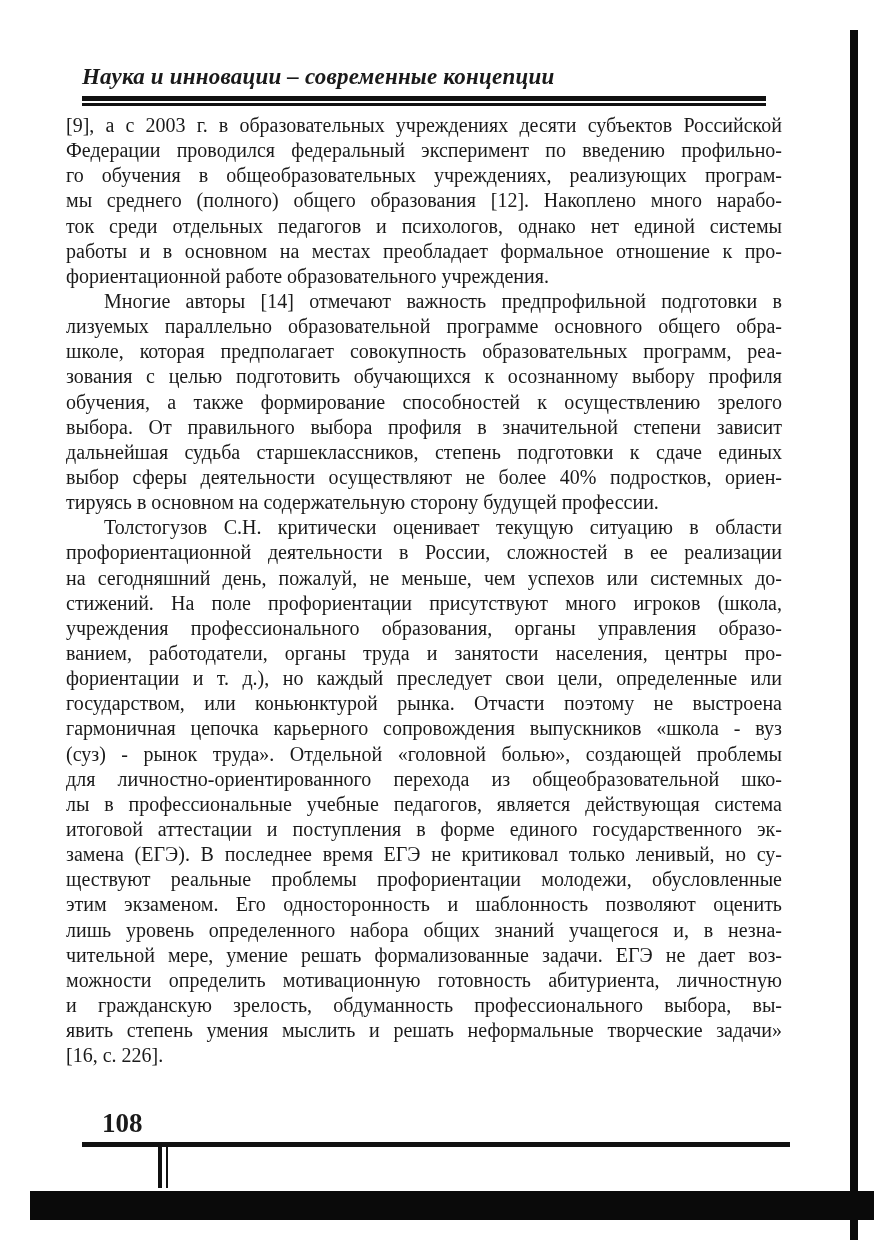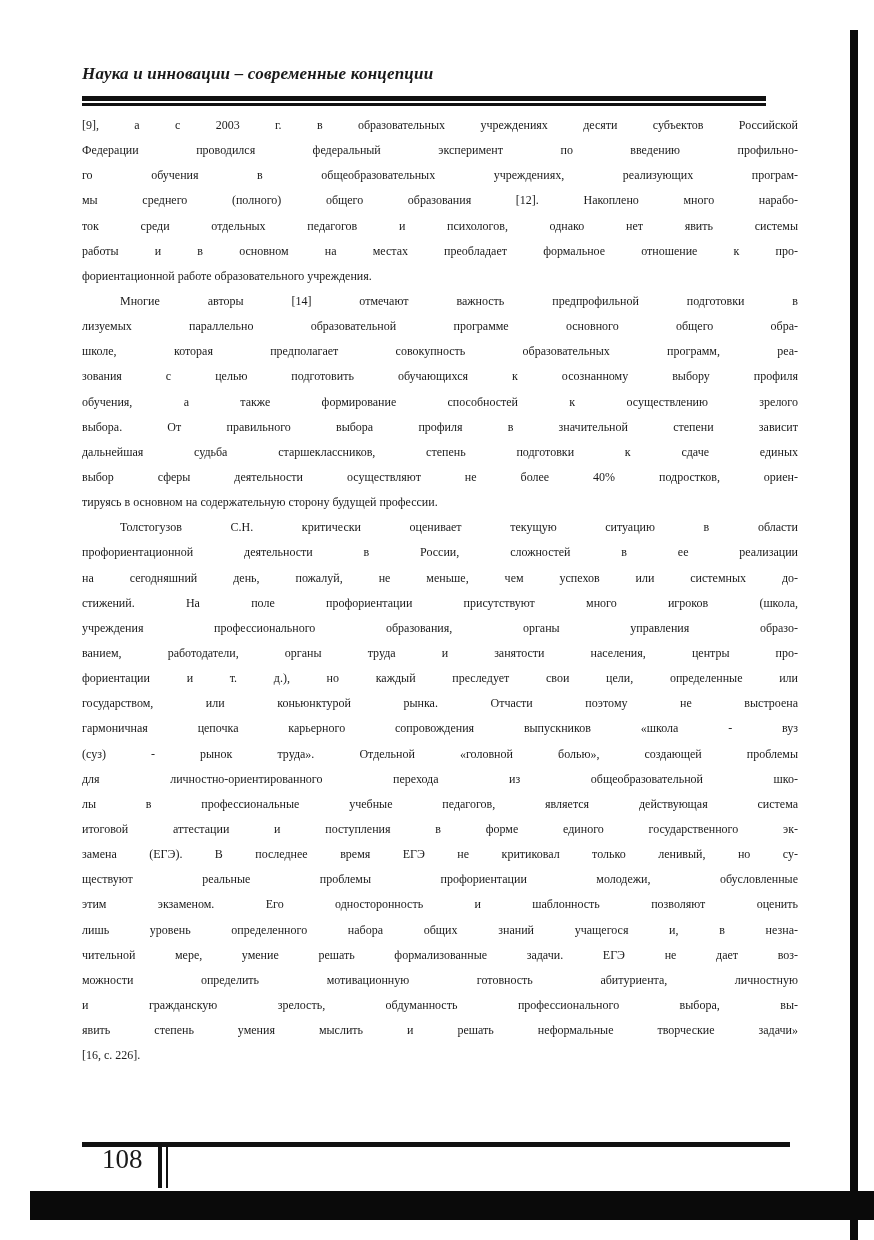--- a/index.html
+++ b/index.html
@@ -9,42 +9,42 @@
     height: 1240px;
     background: #ffffff;
     font-family: "Liberation Serif", "DejaVu Serif", serif;
     color: #1a1a1a;
     overflow: hidden;
   }
   .header-title {
     position: absolute;
     left: 82px;
     top: 64px;
-    font-size: 17px;
+    font-size: 23px;
     font-weight: bold;
     font-style: italic;
     letter-spacing: 0.2px;
     white-space: nowrap;
   }
   .header-rule {
     position: absolute;
     left: 82px;
     top: 96px;
     width: 684px;
     height: 10px;
     border-top: 5px solid #111111;
     border-bottom: 3px solid #111111;
     box-sizing: border-box;
   }
   .text-block {
     position: absolute;
-    left: 82px;
+    left: 66px;
     top: 113px;
     width: 716px;
-    font-size: 12px;
+    font-size: 20px;
   }
   .pline {
     height: 25.15px;
     line-height: 25.15px;
     text-align: justify;
     text-align-last: justify;
     white-space: normal;
   }
   .pline.last { text-align-last: left; }
   .pline.indent { text-indent: 38px; }
@@ -52,23 +52,24 @@
     position: absolute;
     left: 82px;
     top: 1142px;
     width: 708px;
     height: 5px;
     background: #111111;
   }
   .page-number {
     position: absolute;
     left: 102px;
-    top: 1144px;
+    top: 1108px;
     font-size: 27px;
     color: #1a1a1a;
+    font-weight: bold;
   }
   .pn-bars {
     position: absolute;
     left: 158px;
     top: 1142px;
     height: 46px;
     display: flex;
     gap: 4px;
   }
   .pn-bar-thick { width: 4px; height: 100%; background: #111111; }
@@ -97,21 +98,21 @@
 
   <div class="header-title">Наука и инновации – современные концепции</div>
 
   <div class="header-rule"></div>
 
   <div class="text-block" id="text-block">
       <div class="pline">[9], а с 2003 г. в образовательных учреждениях десяти субъектов Российской</div>
       <div class="pline">Федерации проводился федеральный эксперимент по введению профильно-</div>
       <div class="pline">го обучения в общеобразовательных учреждениях, реализующих програм-</div>
       <div class="pline">мы среднего (полного) общего образования [12]. Накоплено много нарабо-</div>
-      <div class="pline">ток среди отдельных педагогов и психологов, однако нет явить системы</div>
+      <div class="pline">ток среди отдельных педагогов и психологов, однако нет единой системы</div>
       <div class="pline">работы и в основном на местах преобладает формальное отношение к про-</div>
       <div class="pline last">фориентационной работе образовательного учреждения.</div>
       <div class="pline indent">Многие авторы [14] отмечают важность предпрофильной подготовки в</div>
       <div class="pline">лизуемых параллельно образовательной программе основного общего обра-</div>
       <div class="pline">школе, которая предполагает совокупность образовательных программ, реа-</div>
       <div class="pline">зования с целью подготовить обучающихся к осознанному выбору профиля</div>
       <div class="pline">обучения, а также формирование способностей к осуществлению зрелого</div>
       <div class="pline">выбора. От правильного выбора профиля в значительной степени зависит</div>
       <div class="pline">дальнейшая судьба старшеклассников, степень подготовки к сдаче единых</div>
       <div class="pline">выбор сферы деятельности осуществляют не более 40% подростков, ориен-</div>

